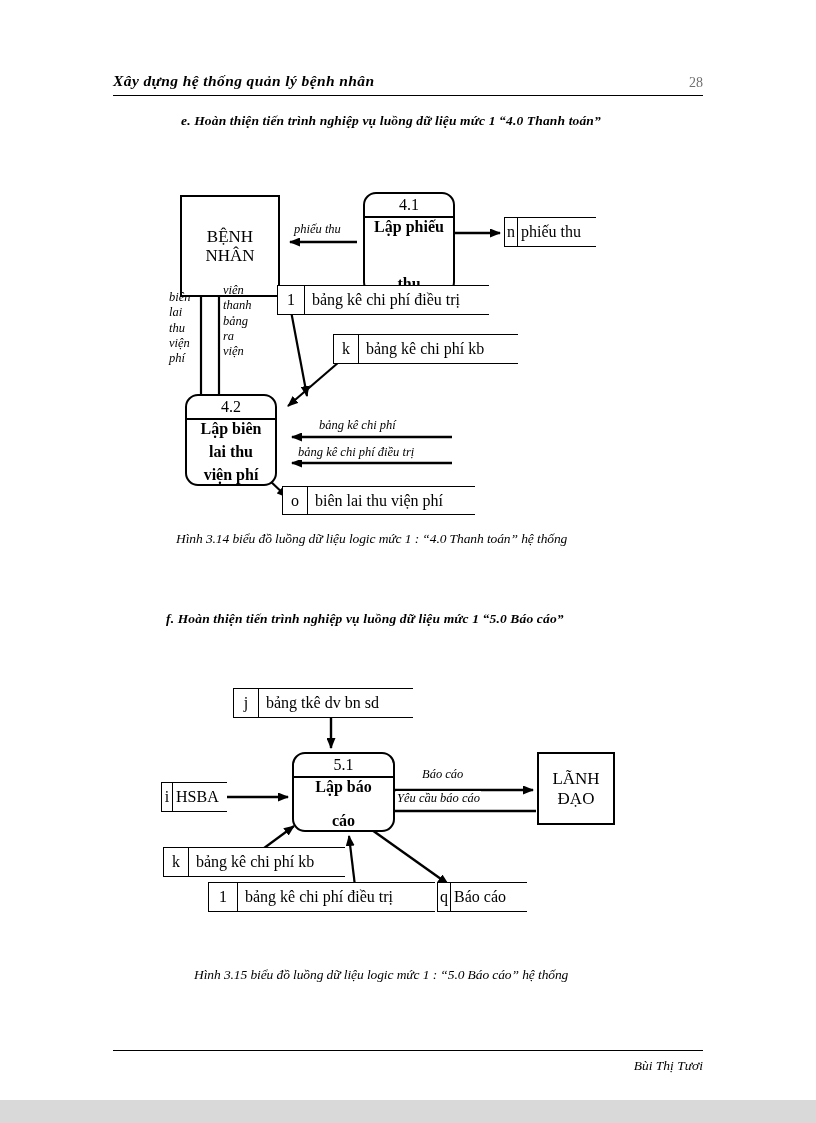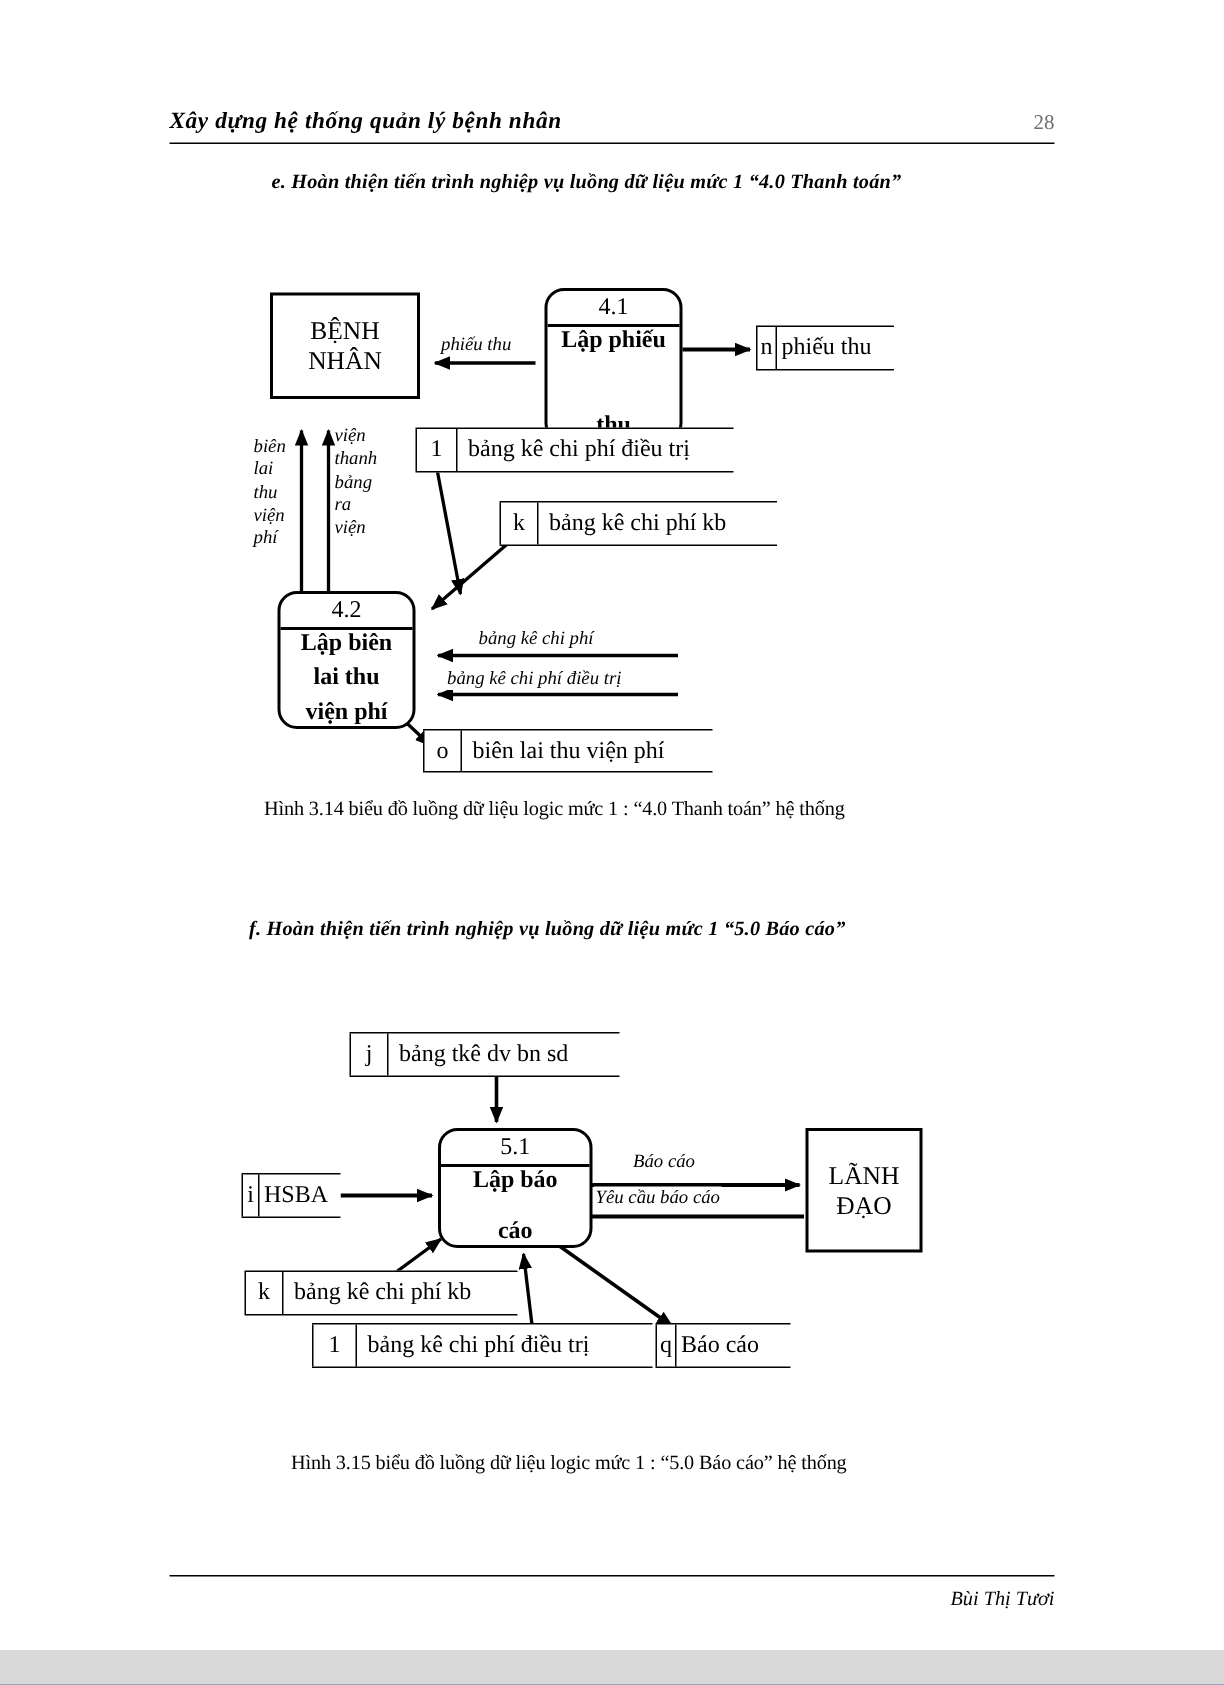--- a/index.html
+++ b/index.html
@@ -7,21 +7,21 @@
     padding: 0;
     background: #9b9b9b;
   }
   body {
     font-family: "Liberation Serif", serif;
   }
   .page {
     position: relative;
     width: 816px;
     height: 1123px;
-    background: #1d4ed8;
+    background: #ec4899;
     overflow: hidden;
   }
   .page-inner {
     position: absolute;
     left: 0; top: 0;
     width: 816px;
     height: 1100px;
     background: #ffffff;
   }
   .page-bottom-strip {
@@ -67,20 +67,21 @@
     font-weight: bold;
     font-size: 13.5px;
     letter-spacing: 0.15px;
     white-space: nowrap;
     color: #000;
   }
 
   
   .caption {
     position: absolute;
+    font-style: italic;
     font-size: 13.5px;
     white-space: nowrap;
     color: #000;
     letter-spacing: -0.1px;
   }
 
   
   .ftr-rule {
     position: absolute;
     left: 113px; top: 1050px;
@@ -247,21 +248,21 @@
 
         <line x1="339" y1="362" x2="288" y2="406" stroke="#000" stroke-width="2.2" marker-end="url(#ah1)"></line>
 
         <line x1="452" y1="437" x2="292" y2="437" stroke="#000" stroke-width="2.4" marker-end="url(#ah1)"></line>
 
         <line x1="452" y1="463" x2="292" y2="463" stroke="#000" stroke-width="2.4" marker-end="url(#ah1)"></line>
 
         <line x1="269" y1="480" x2="287" y2="497" stroke="#000" stroke-width="2.2" marker-end="url(#ah1)"></line>
       </svg>
 
-      <div class="entity" style="left:180px; top:195px; width:100px; height:71px;">
+      <div class="entity" style="left:180px; top:195px; width:100px; height:102px;">
         <span>BỆNH</span>
         <span>NHÂN</span>
       </div>
 
       <div class="process" style="left:363px; top:192px; width:92px; height:103px;">
         <div class="process-id">4.1</div>
         <div class="process-body">
           <span>Lập phiếu</span>
           <span>thu</span>
         </div>
@@ -353,21 +354,21 @@
       </div>
 
       <div class="process" style="left:292px; top:752px; width:103px; height:80px;">
         <div class="process-id">5.1</div>
         <div class="process-body">
           <span>Lập báo</span>
           <span>cáo</span>
         </div>
       </div>
 
-      <div class="entity" style="left:537px; top:752px; width:78px; height:83px;">
+      <div class="entity" style="left:537px; top:752px; width:78px; height:73px;">
         <span>LÃNH</span>
         <span>ĐẠO</span>
       </div>
 
       <div class="store no-right-pad" style="left:161px; top:782px; width:66px; height:30px;">
         <div class="store-key" style="min-width:12px; padding:0 2px;">i</div>
         <div class="store-label">HSBA</div>
       </div>
 
       <div class="store" style="left:163px; top:847px; width:182px; height:30px;">

